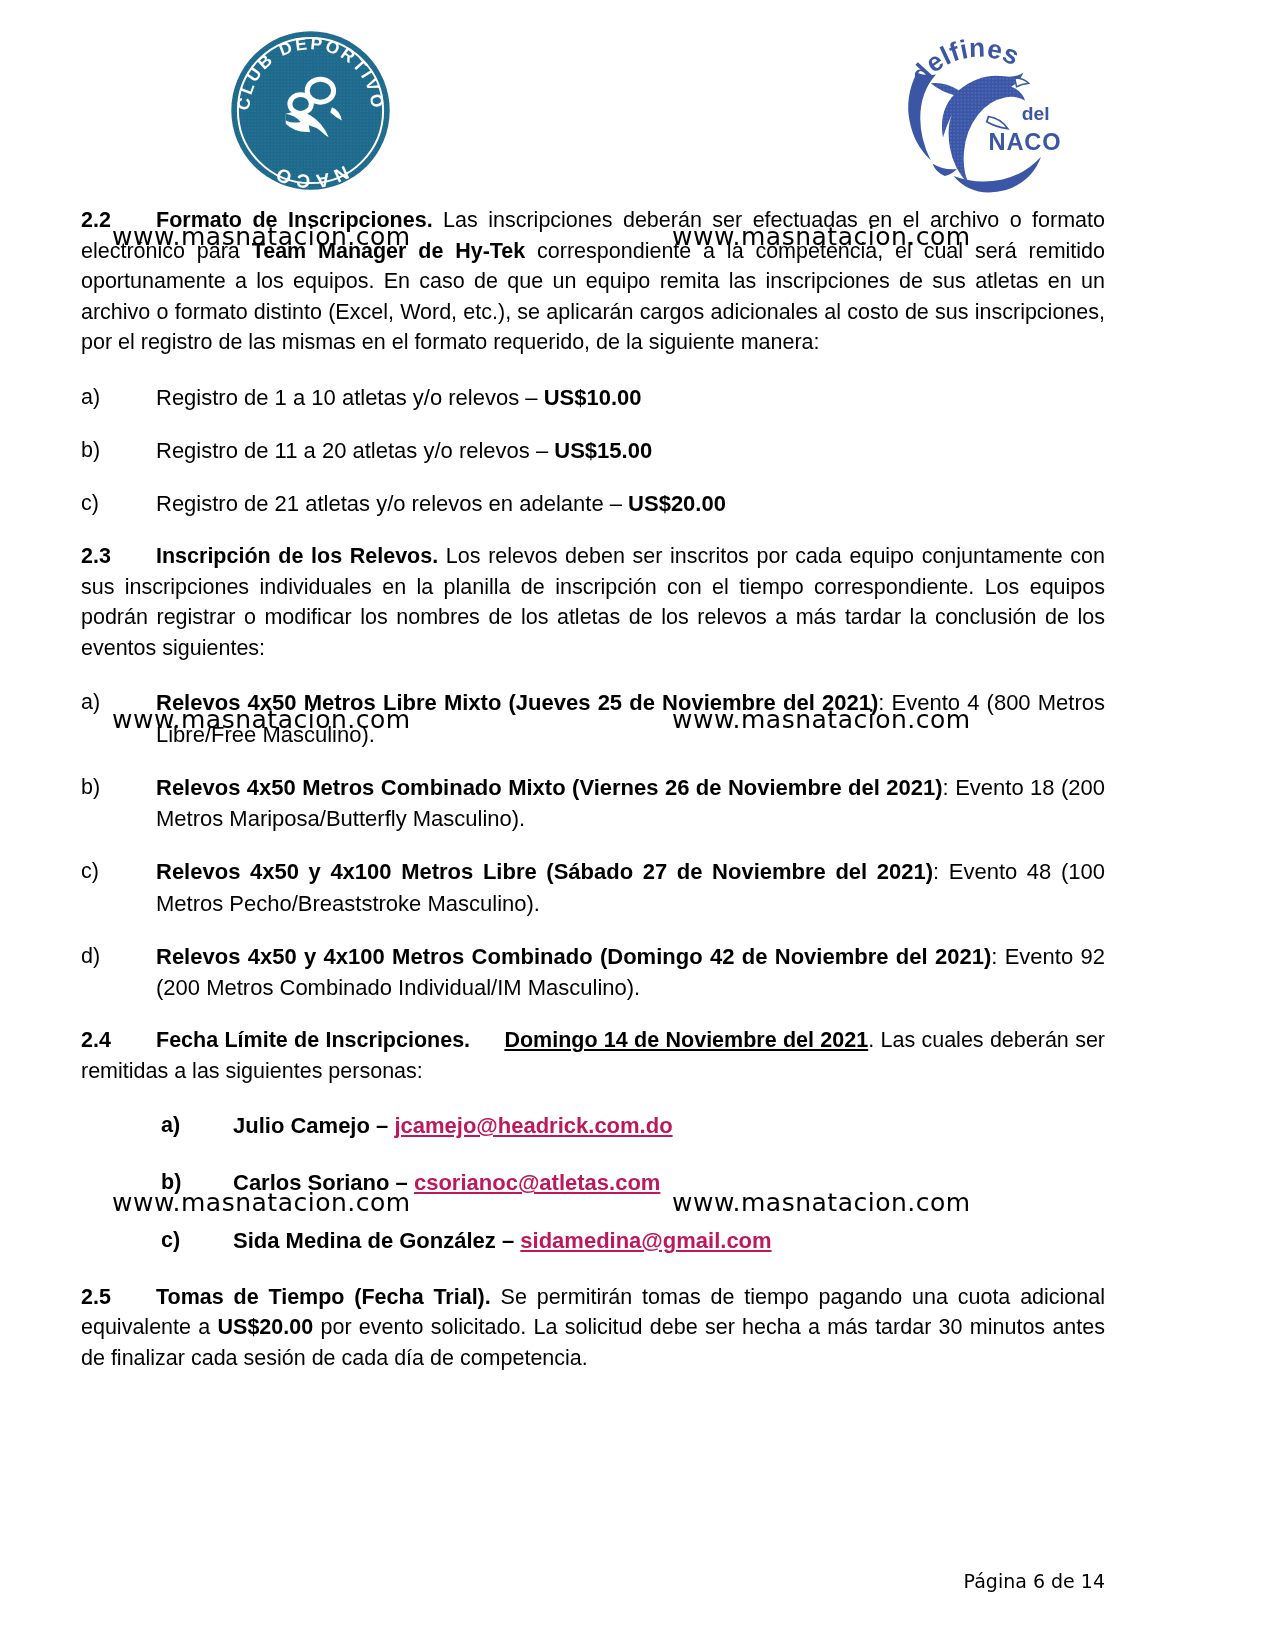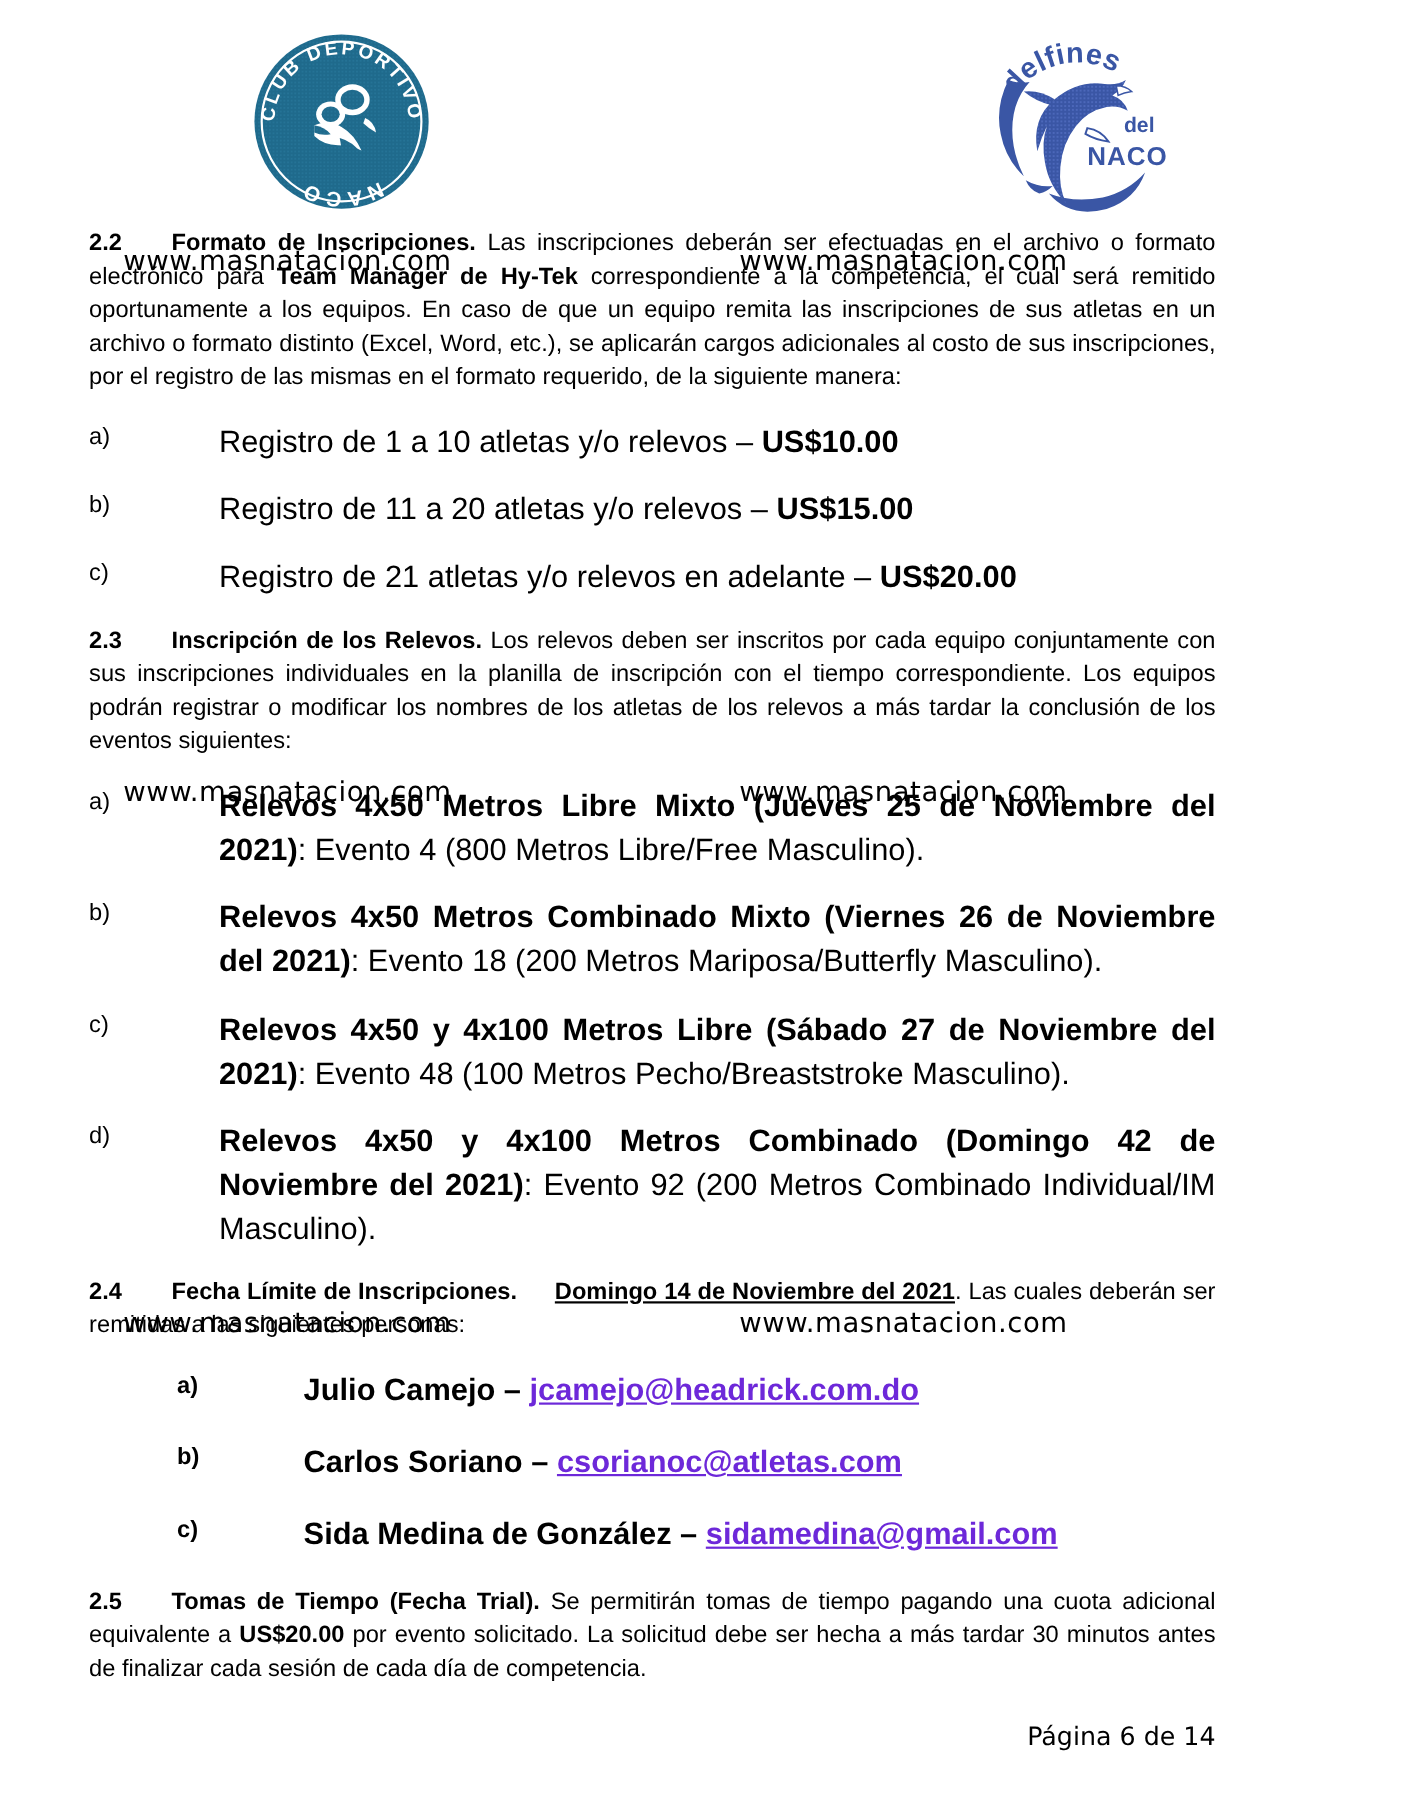--- a/index.html
+++ b/index.html
@@ -95,55 +95,54 @@
   }
   .marker {
     flex: 0 0 auto;
     width: 75px;
     font-size: 21.5px;
   }
   .item-text {
     flex: 1 1 auto;
     text-align: justify;
     text-justify: inter-word;
-    font-size: 28px;
+    font-size: 22px;
     line-height: 1.42;
-    margin-left: 43px;
   }
   .item-text.noj { text-align: left; }
 
   
   .contacts {
     margin: 0 0 20px 0;
     padding: 0 0 0 80px;
     list-style: none;
   }
   .contacts li {
     display: flex;
     align-items: flex-start;
     margin-bottom: 26px;
   }
   .contacts .marker {
     width: 72px;
     font-weight: bold;
   }
   .contacts .cname { font-weight: bold; }
   a.mail {
-    color: #6d28d9;
+    color: #be185d;
     text-decoration: underline;
     font-weight: bold;
   }
 
   
   .footer {
     position: absolute;
     right: 170px;
     bottom: 58px;
     z-index: 2;
-    font-size: 23px;
+    font-size: 19px;
     font-family: "DejaVu Sans", sans-serif;
   }
 </style>
 </head>
 <body>
 
 <div class="page">
 
   <div class="watermark-layer">
     <span class="wm" style="left:112px;  top:222px;">www.masnatacion.com</span>

